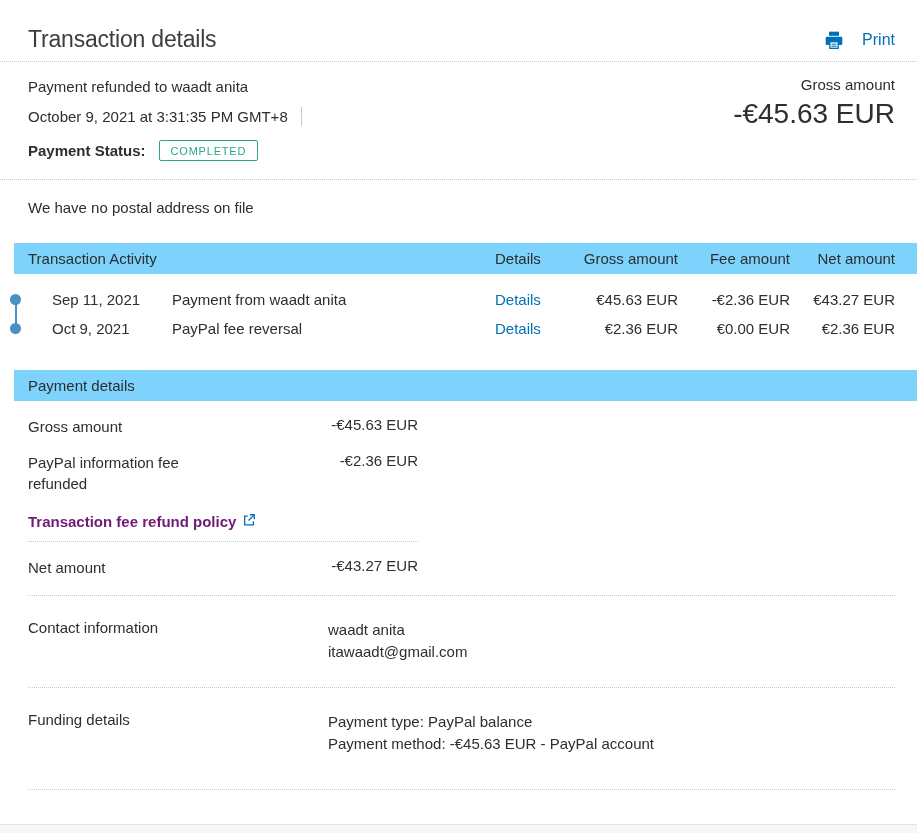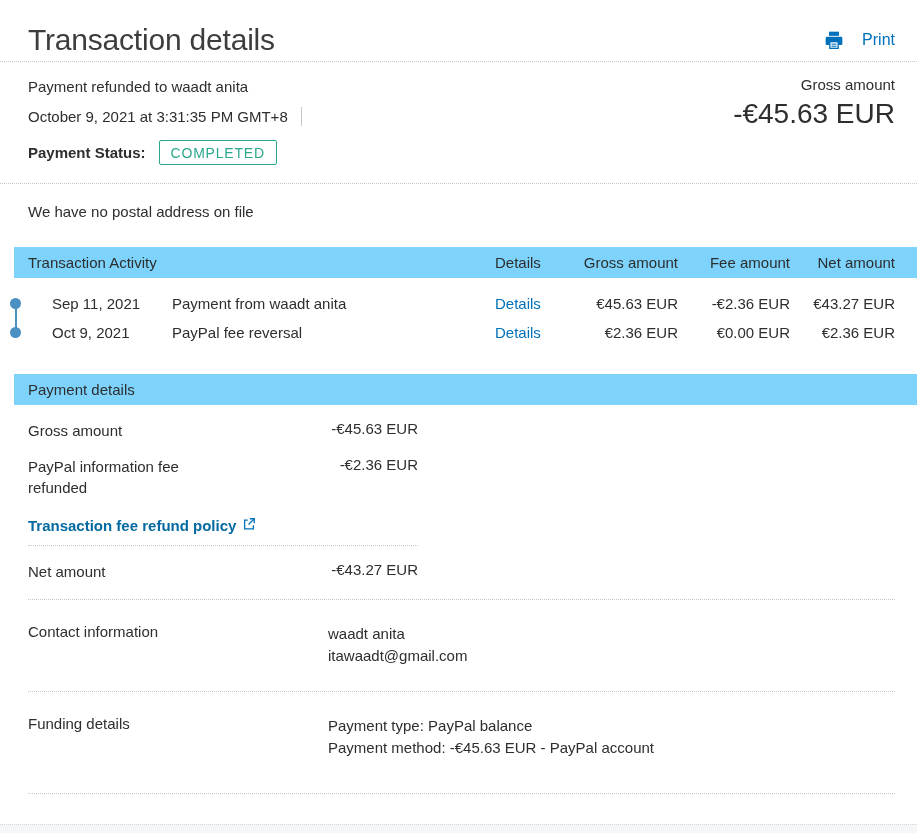--- a/index.html
+++ b/index.html
@@ -15,34 +15,34 @@
   a { text-decoration: none; cursor: pointer; }
   .blue { color: #0070ba; }
 
   
   .page-header {
     display: flex; justify-content: space-between; align-items: center;
     padding: 18px 22px 0 28px;
     height: 62px;
     border-bottom: 1px dotted #c9c9c9;
   }
-  .page-title { font-size: 30px; font-weight: 400; color: #3b3d3f; letter-spacing: -0.2px; }
+  .page-title { font-size: 23px; font-weight: 400; color: #3b3d3f; letter-spacing: -0.2px; }
   .print-link { display: flex; align-items: center; gap: 18px; color: #0070ba; font-size: 16px; }
   .print-link svg { display: block; }
 
   
   .summary { position: relative; padding: 16px 22px 18px 28px; border-bottom: 1px dotted #c9c9c9; }
   .summary-title { margin-bottom: 12px; }
   .summary-line2 { display: flex; align-items: center; }
   .vsep { width: 1px; height: 19px; background: #c9c9c9; margin: 0 13px; }
   .summary-line3 { display: flex; align-items: center; margin-top: 14px; }
   .status-label { font-weight: 700; margin-right: 13px; }
   .status-badge {
     border: 1px solid #2ba78d; color: #2ba78d;
-    font-size: 14px; letter-spacing: 0.8px;
+    font-size: 11px; letter-spacing: 0.8px;
     padding: 4px 11px 3px; border-radius: 2px;
   }
   .gross-box { position: absolute; top: 14px; right: 22px; text-align: right; }
   .gross-box .amount { font-size: 28px; margin-top: 5px; color: #2c2e2f; }
 
   .postal-note { padding: 19px 22px 0 28px; }
 
   
   .section-bar {
     margin-left: 14px; margin-top: 27px;
@@ -67,21 +67,21 @@
   .timeline-line { position: absolute; left: 15px; top: 14px; width: 2px; height: 30px; background: #4a90c2; }
   .timeline-dot { position: absolute; left: 10px; width: 11px; height: 11px; border-radius: 50%; background: #4a90c2; }
   .dot-1 { top: 9px; } .dot-2 { top: 38px; }
 
   
   .kv-row { display: flex; padding: 0 22px 0 28px; margin-top: 15px; }
   .kv-label { width: 300px; line-height: 21px; }
   .kv-label .narrow { display: inline-block; max-width: 190px; }
   .kv-value { width: 90px; text-align: right; }
   .policy-row { padding: 0 22px 0 28px; margin-top: 19px; }
-  .policy-link { color: #0369a1; font-weight: 700; display: inline-flex; align-items: center; gap: 6px; }
+  .policy-link { color: #701a75; font-weight: 700; display: inline-flex; align-items: center; gap: 6px; }
   .divider-partial { margin: 11px 0 0 28px; width: 390px; border-bottom: 1px dotted #c9c9c9; }
   .divider-full { margin: 17px 22px 0 28px; border-bottom: 1px dotted #c9c9c9; }
 
   
   .info-block { display: flex; padding: 0 22px 0 28px; margin-top: 23px; }
   .info-label { width: 300px; }
   .info-value div { line-height: 22px; }
   .muted { color: #9da3a6; }
   .bold { font-weight: 700; }
 

